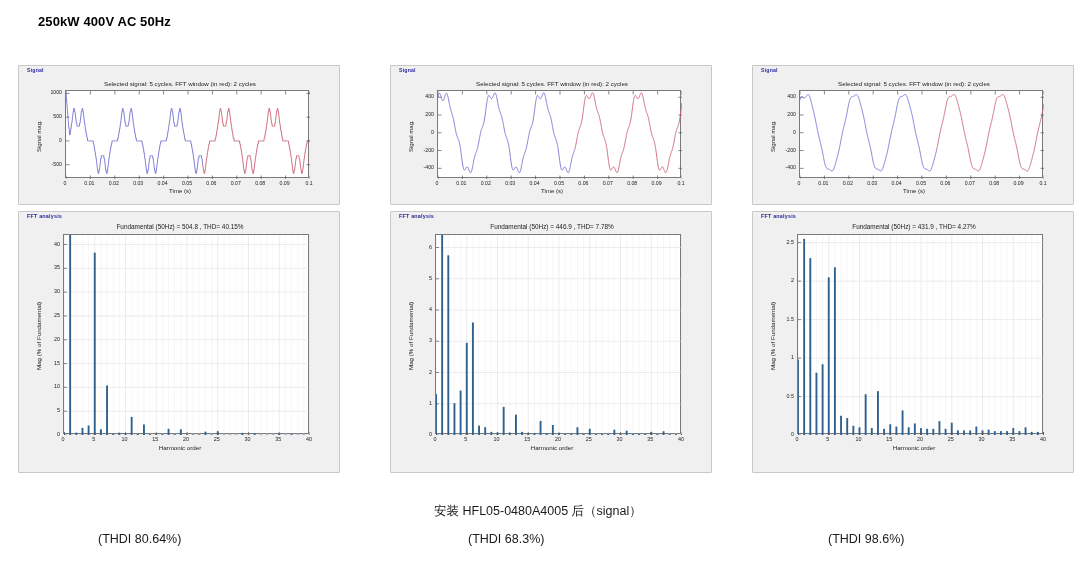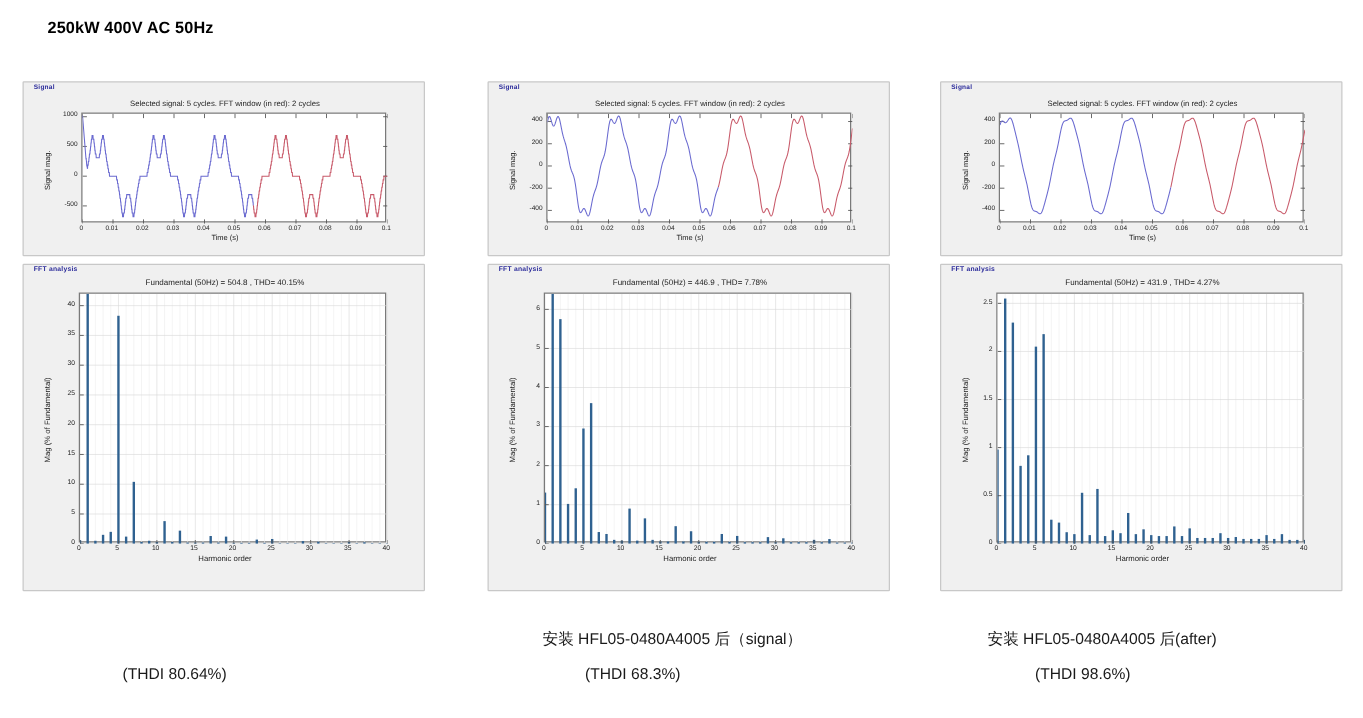--- a/index.html
+++ b/index.html
@@ -700,18 +700,15 @@
       </div>
   </div>
 
   <div class="caption-l2 cap-1b">(THDI 80.64%)</div>
 
   <div class="caption cap-2">
     <span class="cn">安装 HFL05-0480A4005 后</span><span class="cn">（signal）</span>
   </div>
   <div class="caption-l2 cap-2b">(THDI 68.3%)</div>
 
-  <div class="caption cap-3">
-    <span class="cn">安装 HFL05-0480A4005 后</span><span class="cn">(after)</span>
-  </div>
   <div class="caption-l2 cap-3b">(THDI 98.6%)</div>
 
 </div>
 
 </body></html>

